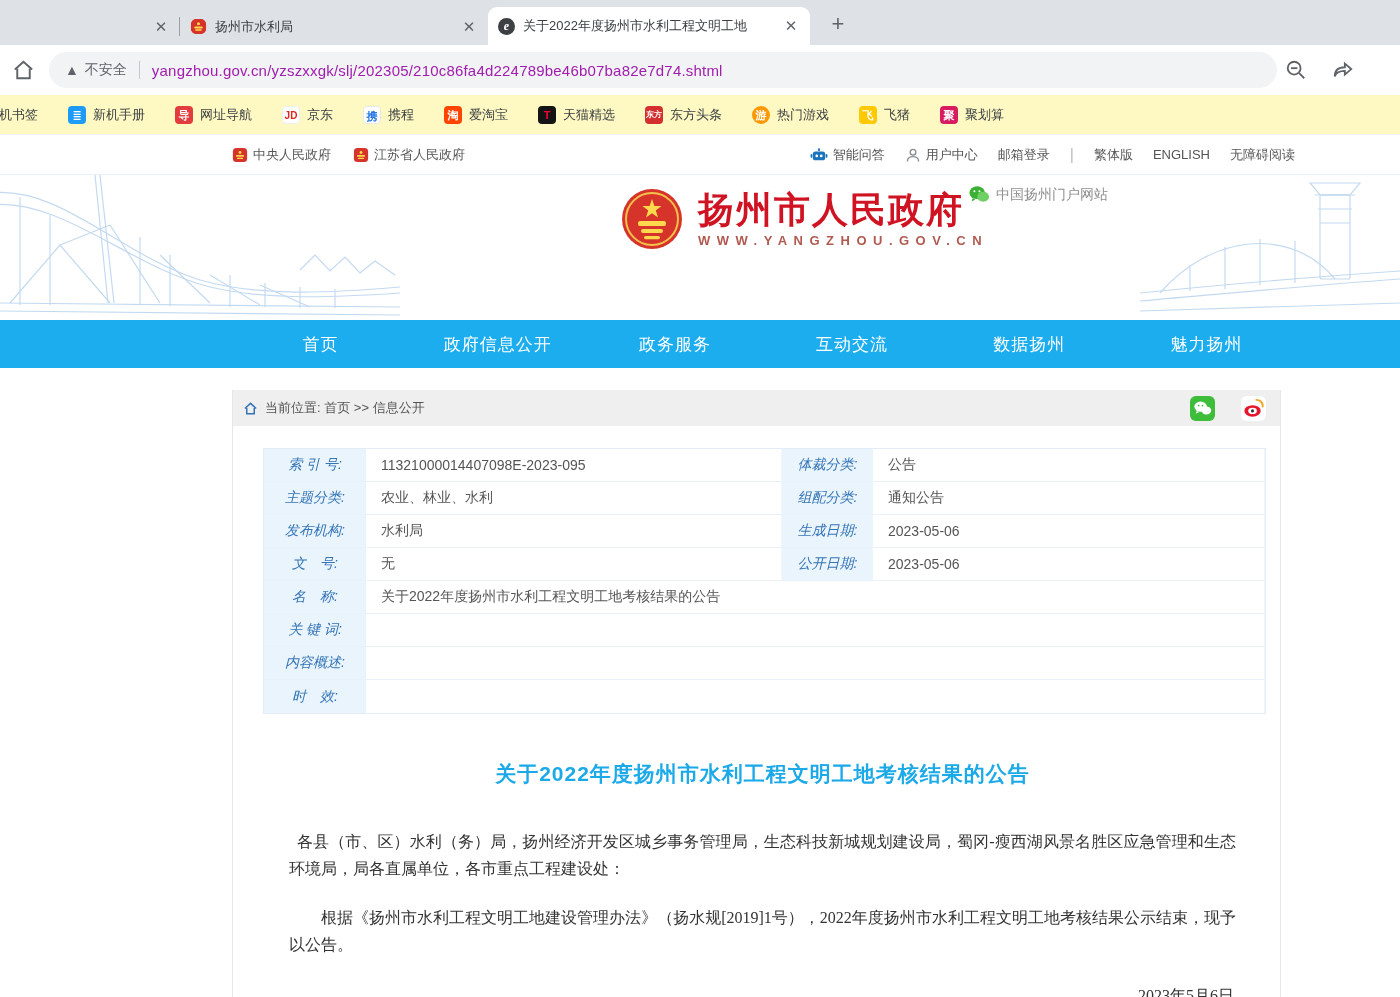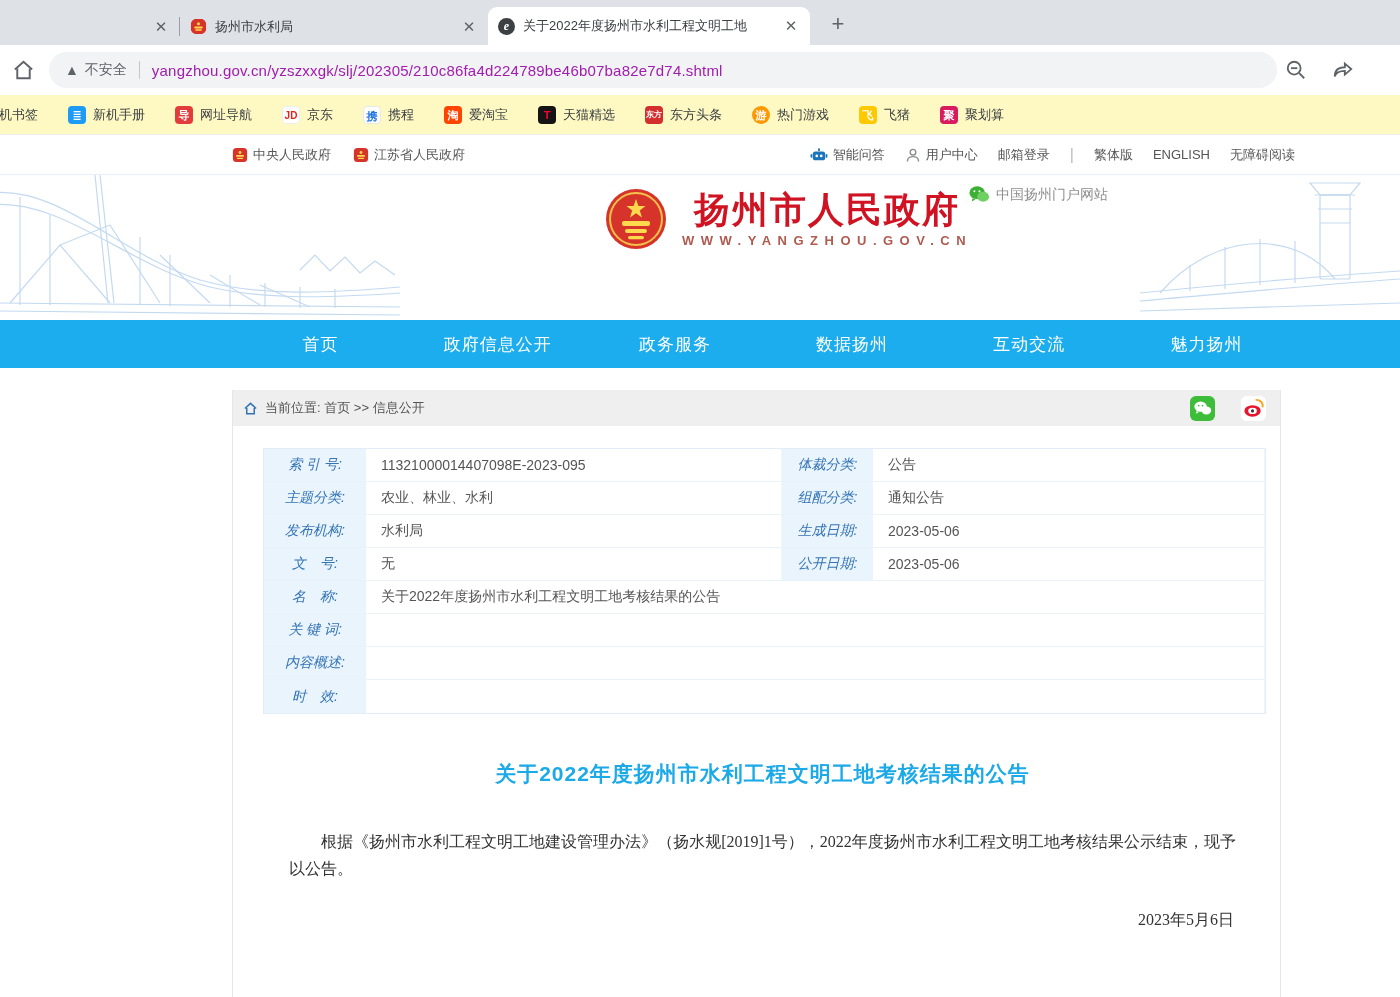--- a/index.html
+++ b/index.html
@@ -52,21 +52,21 @@
   .gov-link svg { margin-right:5px; }
   .util-item { display:flex; align-items:center; font-size:13px; color:#555; margin-left:20px; }
   .util-item svg { margin-right:5px; }
   .util-pipe { color:#bbb; margin-left:20px; }
 
   
   .banner { position:absolute; left:0; top:175px; width:1400px; height:145px; background:#fff; overflow:hidden; }
   .bridge { position:absolute; top:0; opacity:.85; }
   .bridge-left { left:0; }
   .bridge-right { right:0; }
-  .logo-wrap { position:absolute; left:604px; top:12px; display:flex; align-items:center;text-align:center; }
+  .logo-wrap { position:absolute; left:620px; top:12px; display:flex; align-items:center; }
   .logo-text { margin-left:14px; }
   .site-name { font-size:36px; font-weight:bold; color:#cf1322; letter-spacing:2px; line-height:40px; }
   .site-url { font-size:13px; color:#b05a50; letter-spacing:6.5px; margin-top:3px;font-weight:bold; }
   .portal { position:absolute; left:968px; top:10px; display:flex; align-items:center; font-size:14px; color:#8e8e8e; }
   .portal svg { margin-right:6px; }
   .searchbox { position:absolute; left:560px; top:87px; width:407px; height:33px; background:#fff; border:1px solid #cdd9e6; border-radius:17px; display:flex; align-items:center; padding:0 12px 0 18px; }
   .searchbox input { border:none; outline:none; flex:1; font-size:14px; color:#333; background:transparent; font-family:inherit; }
   .searchbox input::placeholder { color:#a9b4bf; }
 
   
@@ -304,22 +304,22 @@
       </svg>
     <span>中国扬州门户网站</span>
   </div>
 </div>
 
 <div class="nav">
   <div class="nav-inner">
     <span class="nav-item">首页</span>
     <span class="nav-item">政府信息公开</span>
     <span class="nav-item">政务服务</span>
+    <span class="nav-item">互动交流</span>
     <span class="nav-item">数据扬州</span>
-    <span class="nav-item">互动交流</span>
     <span class="nav-item">魅力扬州</span>
   </div>
 </div>
 
 <div class="container">
 
   <div class="breadcrumb">
     <svg width="15" height="15" viewBox="0 0 16 16" fill="none" stroke="#3474b5" stroke-width="1.6">
         <path d="M2 8 L8 2.5 L14 8"></path>
         <path d="M4 7.5 V13.5 H12 V7.5"></path>
@@ -373,19 +373,20 @@
     <div class="cell cell-label">内容概述:</div>
     <div class="cell cell-value span3"></div>
 
     <div class="cell cell-label">时　效:</div>
     <div class="cell cell-value span3"></div>
   </div>
 
   <div class="article">
     <div class="article-title">关于2022年度扬州市水利工程文明工地考核结果的公告</div>
     <div class="article-body">
+      <p class="p1">各县（市、区）水利（务）局，扬州经济开发区城乡事务管理局，生态科技新城规划建设局，蜀冈-瘦西湖风景名胜区应急管理和生态环境局，局各直属单位，各市重点工程建设处：</p>
       <p class="p2">根据《扬州市水利工程文明工地建设管理办法》（扬水规[2019]1号），2022年度扬州市水利工程文明工地考核结果公示结束，现予以公告。</p>
     </div>
     <div class="article-date">2023年5月6日</div>
 
   </div>
 
 </div>
 
 </body></html>

